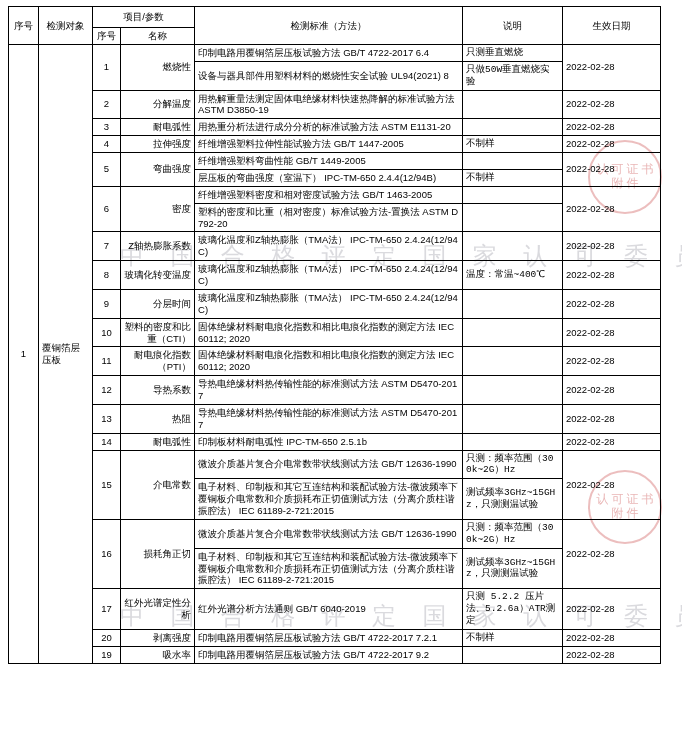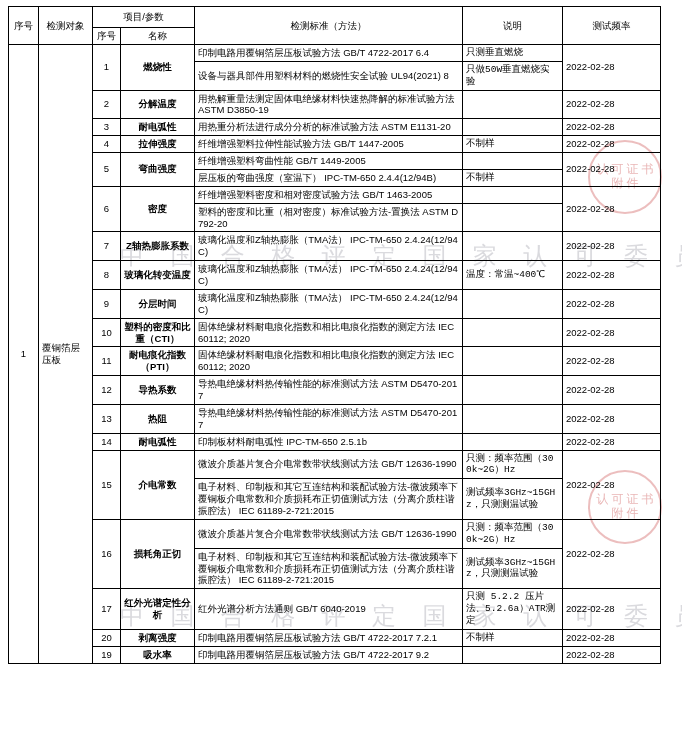--- a/index.html
+++ b/index.html
@@ -50,21 +50,21 @@
   .c-date  { width: 98px;  text-align: center; }
 
   .hdr-top td, .hdr-top th { height: 16px; }
   .hdr-row th { font-size: 10px; }
   .hdr-big { font-size: 10px; }
 
   .std-cell { text-align: left; }
   .note-cell { text-align: left; font-family: Liberation Mono, monospace; }
   .date-cell { white-space: nowrap; }
   .num-cell { text-align: center; }
-  .name-cell { text-align: center; font-weight: bold; }
+  .name-cell { text-align: right; }
 
   .obj-cell {
     text-align: left;
     letter-spacing: 0px;
   }
   .seq-cell { text-align: center; }
 
   
   .wm {
     position: absolute;
@@ -120,21 +120,21 @@
         <col class="c-note">
         <col class="c-date">
     </colgroup>
     <thead>
       <tr class="hdr-top">
         <th rowspan="2" class="hdr-big">序号</th>
         <th rowspan="2" class="hdr-big">检测对象</th>
         <th colspan="2" class="hdr-big">项目/参数</th>
         <th rowspan="2" class="hdr-big">检测标准（方法）</th>
         <th rowspan="2" class="hdr-big">说明</th>
-        <th rowspan="2" class="hdr-big">测试频率</th>
+        <th rowspan="2" class="hdr-big">生效日期</th>
       </tr>
       <tr class="hdr-row">
         <th>序号</th>
         <th>名称</th>
       </tr>
     </thead>
     <tbody id="tbody">
         <tr>
           <td class="seq-cell" rowspan="24">1</td>
           <td class="obj-cell" rowspan="24">覆铜箔层压板</td>

